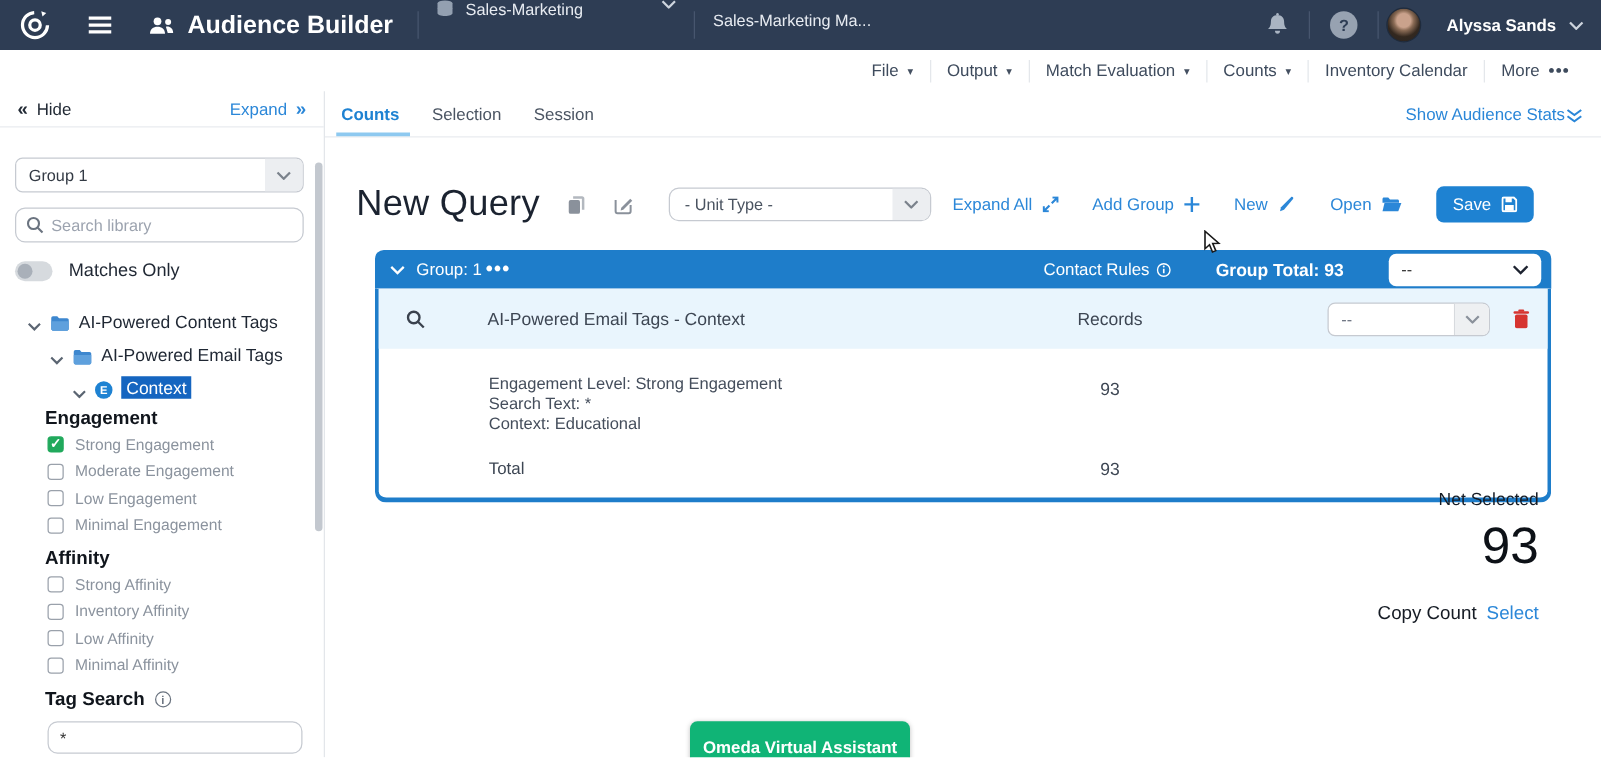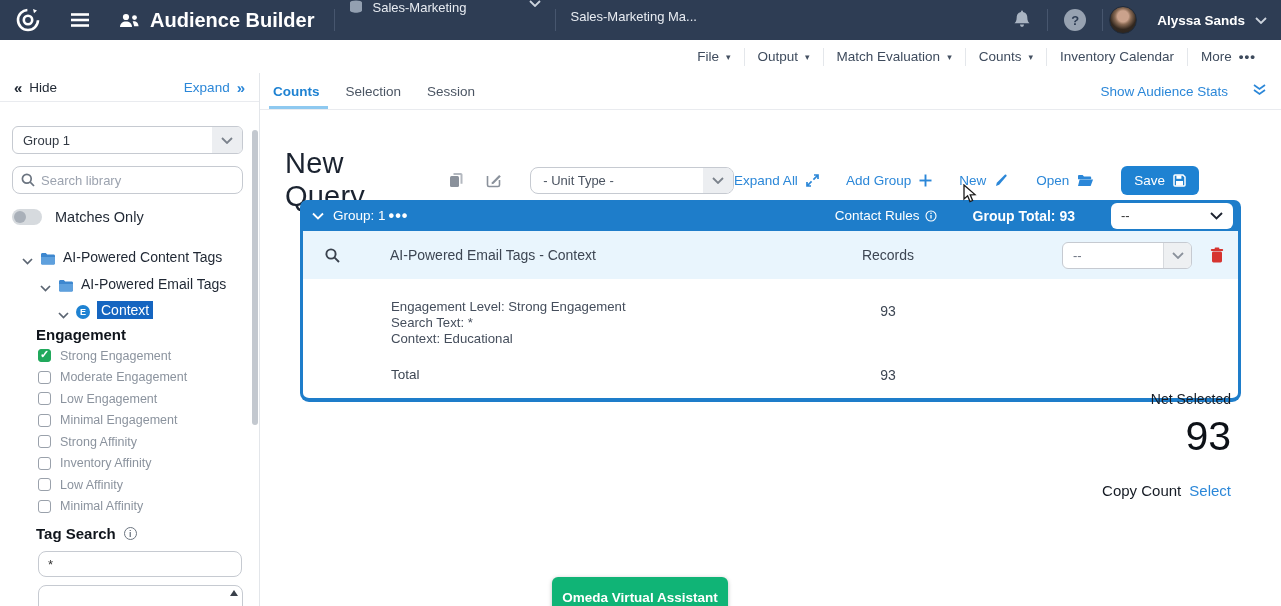--- a/index.html
+++ b/index.html
@@ -91,23 +91,23 @@
   .side-scrollbar { position:absolute; right:1px; top:57px; width:6px; height:295px; background:#c3c8cf;
                     border-radius:3px; cursor:pointer; }
 
   
   .main { position:absolute; top:73px; left:260px; width:1021px; height:533px; background:#fff; }
   .tabs-row { height:37px; display:flex; align-items:center; padding:0 14px 0 13px; border-bottom:1px solid #e9ebef; }
   .tab { font-size:13.5px; color:#4b5563; margin-right:26px; cursor:pointer; position:relative; height:100%;
          display:flex; align-items:center; }
   .tab.active { color:#1e82d2; font-weight:bold; }
   .tab.active::after { content:""; position:absolute; left:-4px; right:-8px; bottom:0; height:3px; background:#8ec9f0; }
-  .show-stats { margin-left:auto; display:flex; align-items:flex-start; gap:24px; color:#2b87d8; font-size:13.5px; cursor:pointer; }
-
-  .query-row { display:flex; align-items:center; padding:37px 82px 0 25px; }
+  .show-stats { margin-left:auto; display:flex; align-items:flex-end; gap:0; color:#2b87d8; font-size:13.5px; cursor:pointer; }
+
+  .query-row { display:flex; align-items:center; padding:37px 54px 0 25px; }
   .query-title { font-size:29px; color:#1b2330; letter-spacing:0.2px; }
   .q-icon { margin-left:22px; cursor:pointer; display:flex; }
   .unit-select { margin-left:28px; width:210px; height:27px; border:1px solid #c6cad1; border-radius:8px;
                  display:flex; align-items:center; padding-left:12px; font-size:13px; color:#4a5360;
                  cursor:pointer; }
   .unit-select .chev-zone { margin-left:auto; width:30px; height:25px; display:flex; align-items:center;
                  justify-content:center; background:#eceef1; border-radius:0 7px 7px 0; }
   .q-actions { margin-left:auto; display:flex; align-items:center; gap:27px; }
   .q-link { display:flex; align-items:center; gap:8px; color:#2b87d8; font-size:13.5px; cursor:pointer; white-space:nowrap; }
   .save-btn { background:#1e82d2; color:#fff; border:none; border-radius:6px; height:29px; padding:0 13px;
@@ -344,20 +344,21 @@
     </div>
     <div class="cb-row">
       <span class="cb"></span>
       <span class="cb-lbl">Low Engagement</span>
     </div>
     <div class="cb-row">
       <span class="cb"></span>
       <span class="cb-lbl">Minimal Engagement</span>
     </div>
 
+    <div class="grp-head">Affinity</div>
     <div class="cb-row">
       <span class="cb"></span>
       <span class="cb-lbl">Strong Affinity</span>
     </div>
     <div class="cb-row">
       <span class="cb"></span>
       <span class="cb-lbl">Inventory Affinity</span>
     </div>
     <div class="cb-row">
       <span class="cb"></span>

